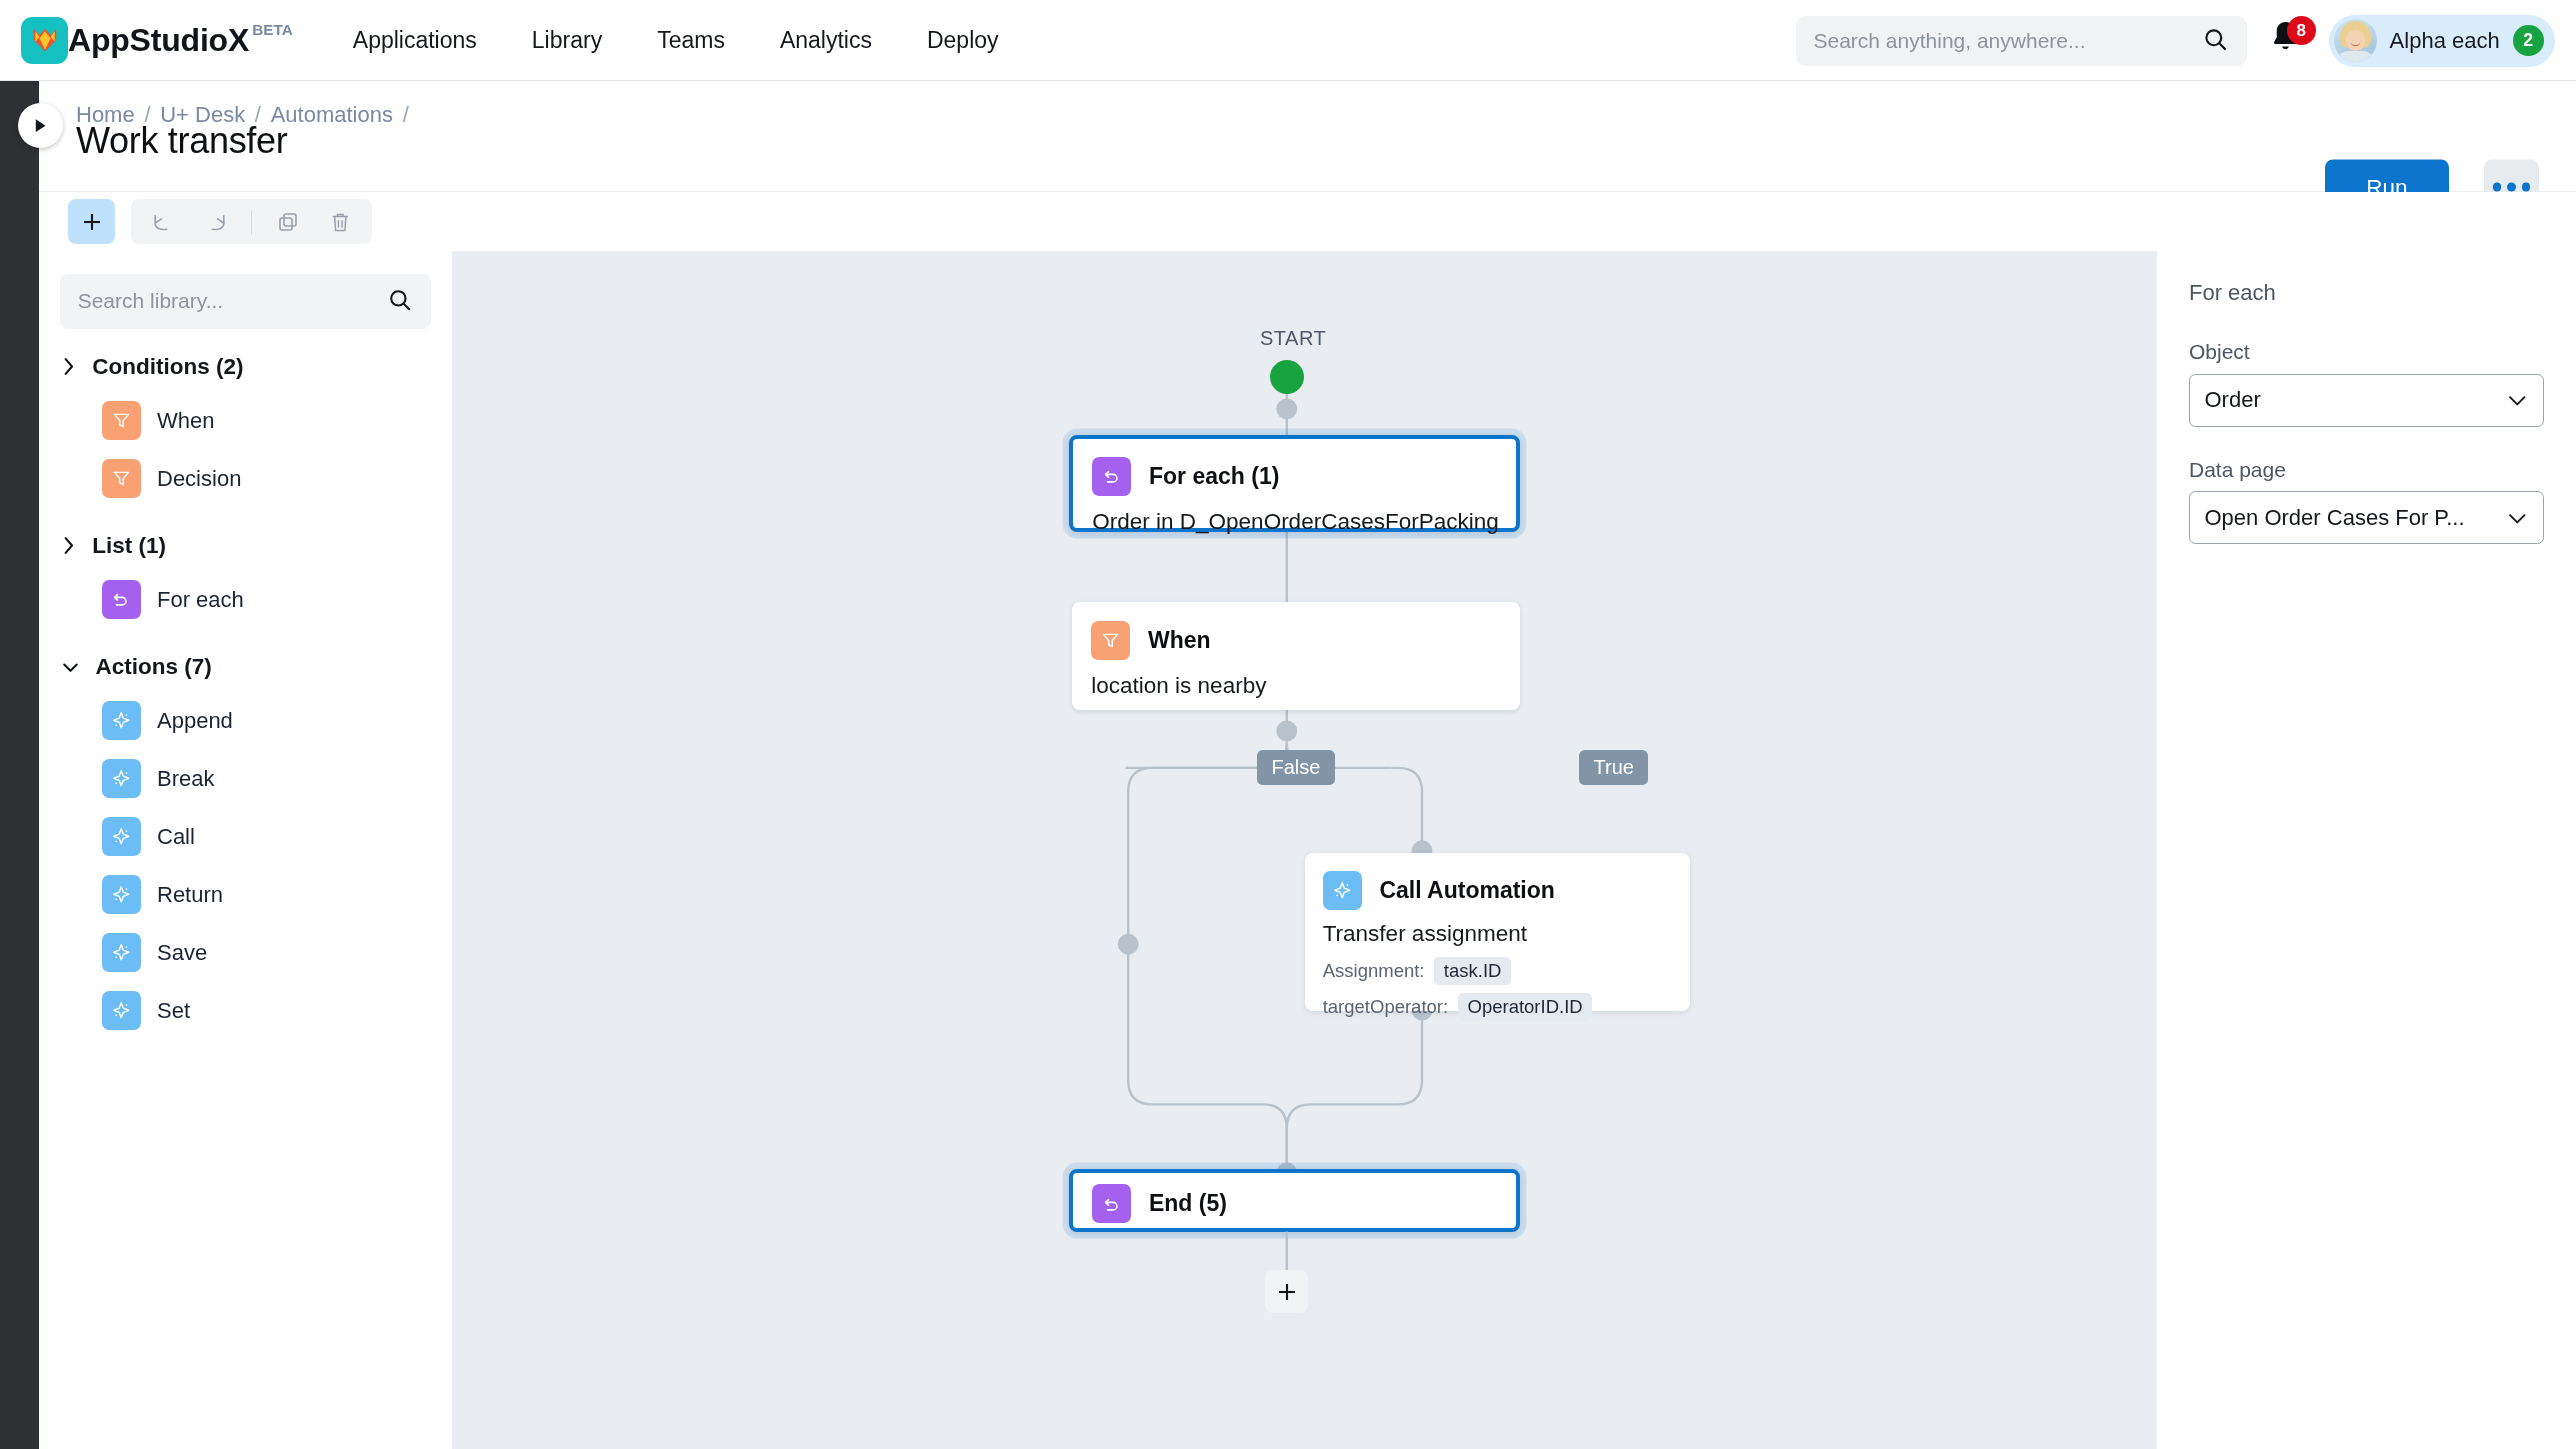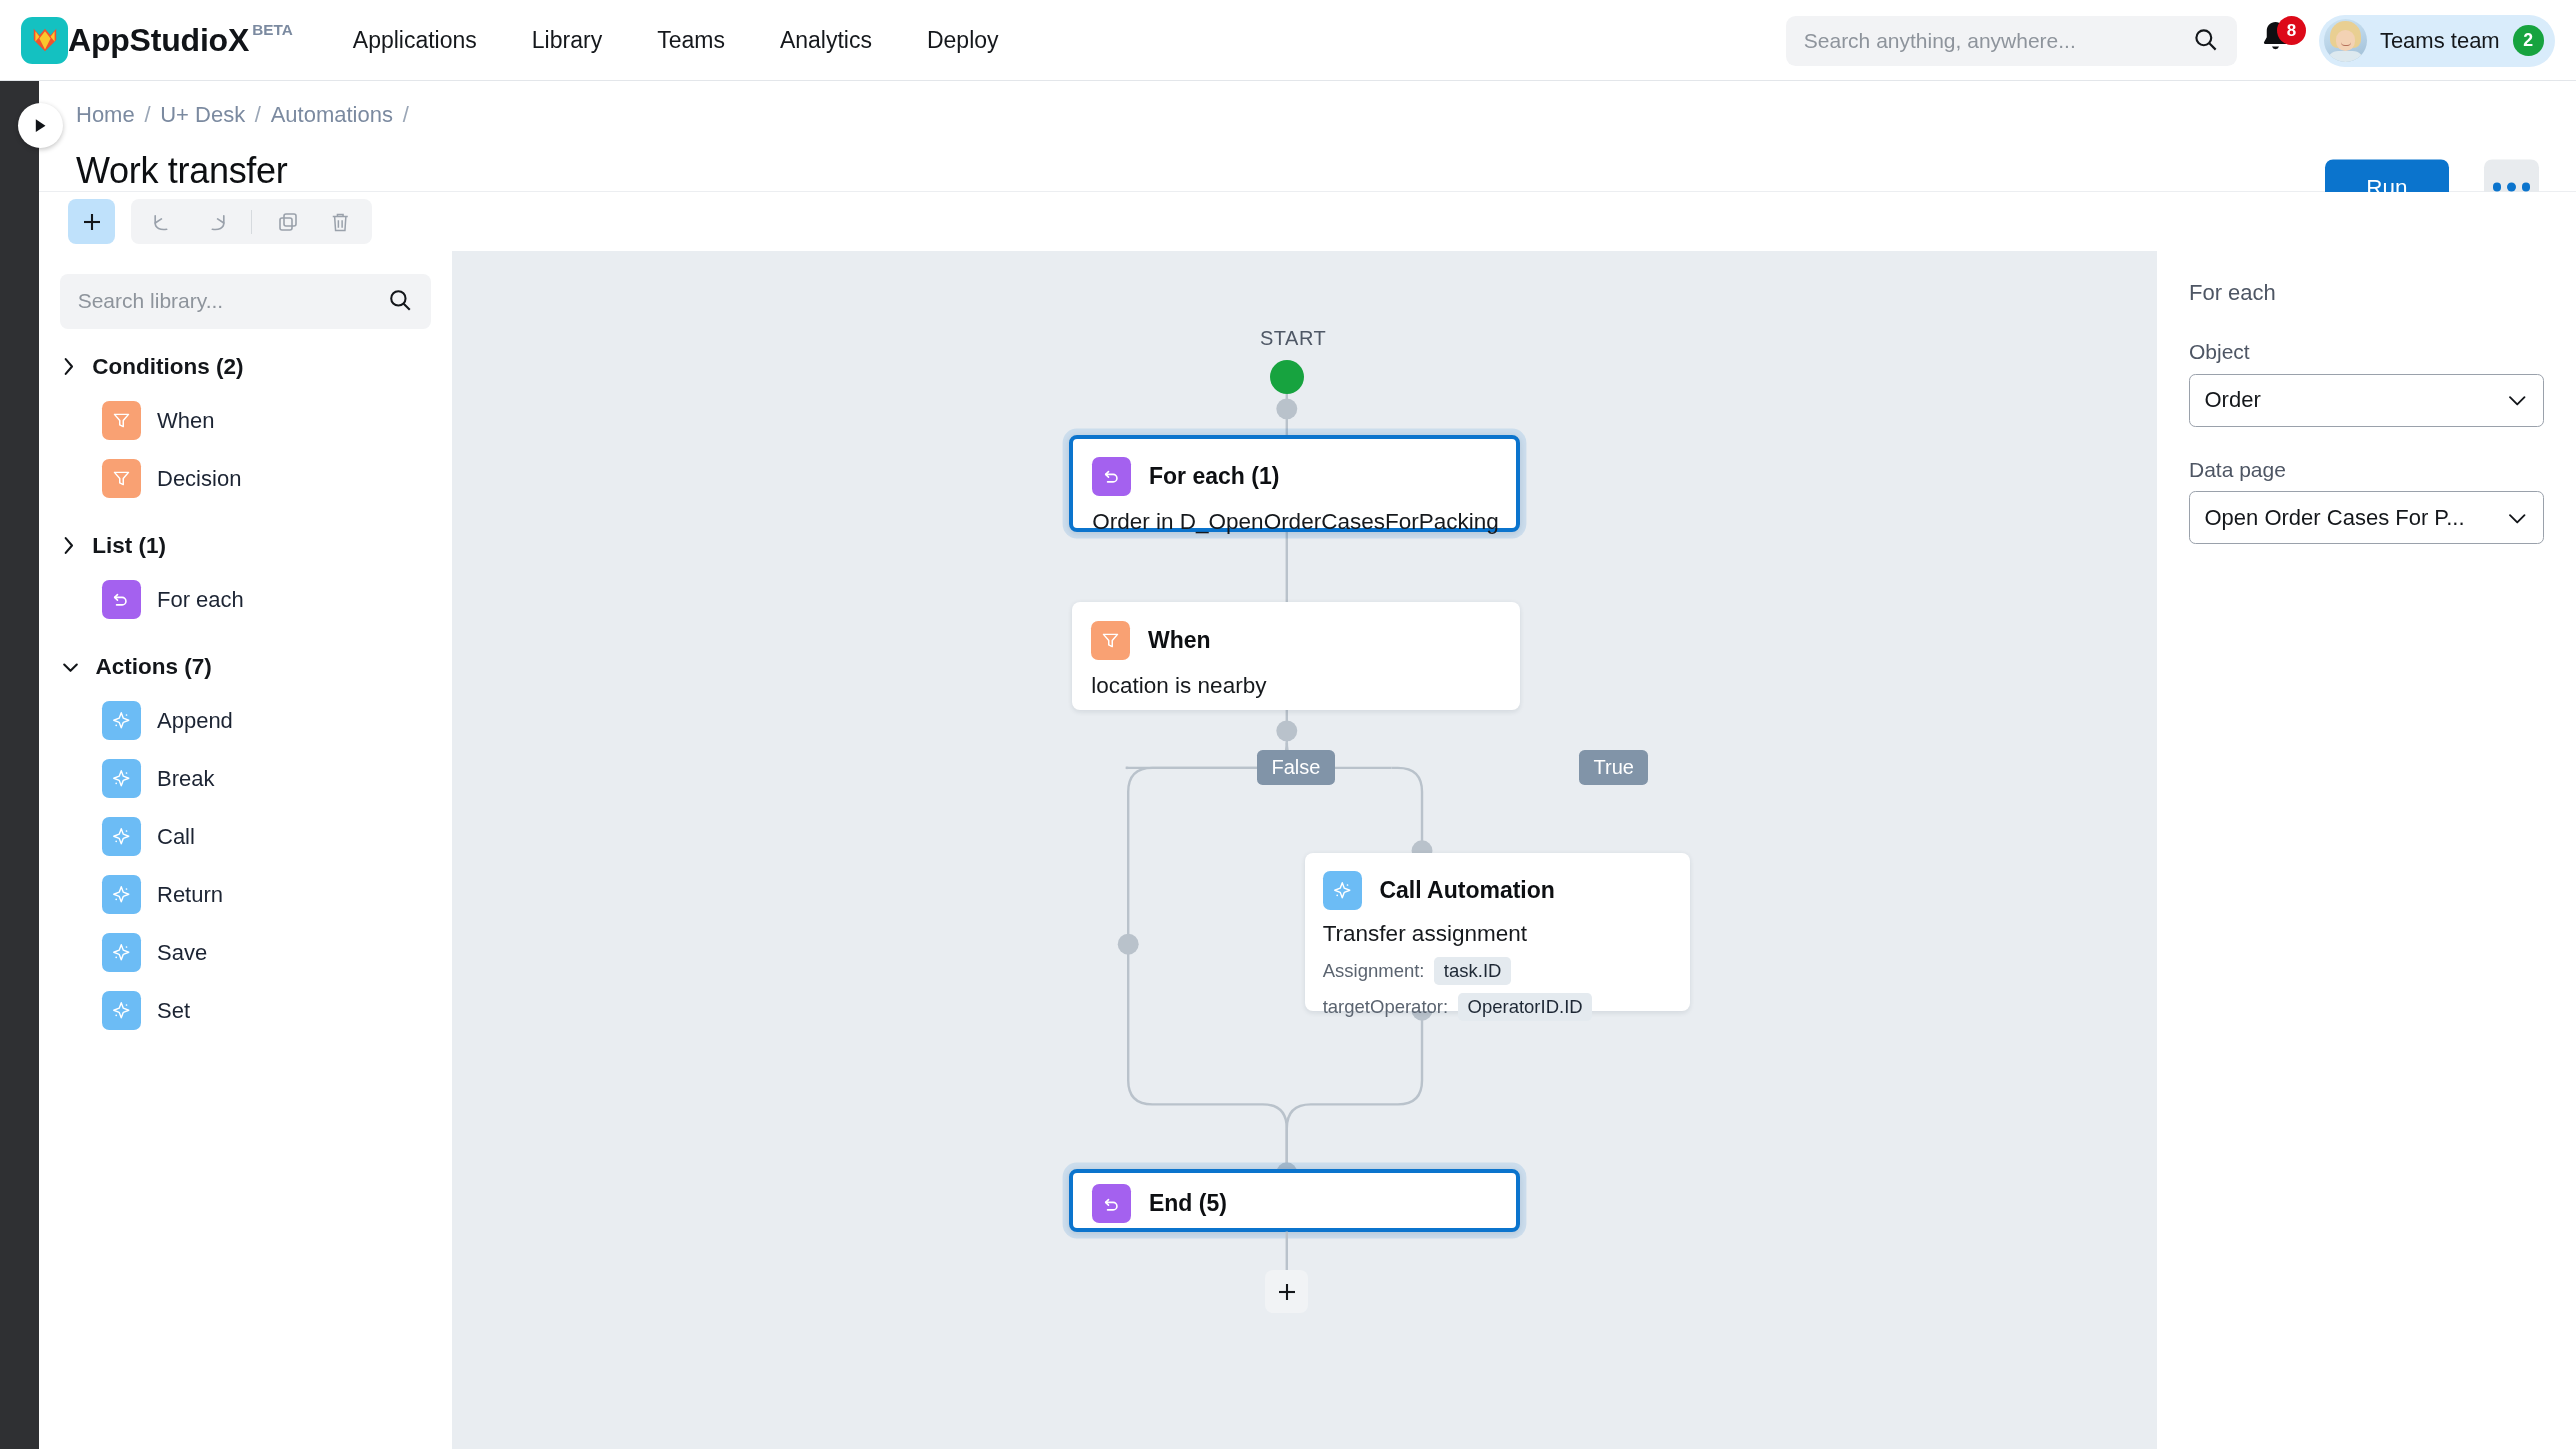--- a/index.html
+++ b/index.html
@@ -103,21 +103,21 @@
     position: absolute; left: 39px; top: 81px; width: 2537px; height: 111px;
     background: #ffffff; border-bottom: 1.6px solid #eceef1;
   }
   .crumbs {
     position: absolute; left: 37px; top: 21px;
     font-size: 22px; color: #7b8aa0; display: flex; gap: 9.7px;
   }
   .crumbs a { color: #7b8aa0; text-decoration: none; }
   .crumbs .sep { color: #9aa6b6; }
   .page-title {
-    position: absolute; left: 37px; top: 69px;
+    position: absolute; left: 37px; top: 39px;
     font-size: 36px; font-weight: 400; color: #0d0f12; letter-spacing: -0.3px;
   }
   .run-btn {
     position: absolute; right: 127px; top: 106px; transform: translateY(-50%);
     width: 124px; height: 55px; border-radius: 8px; background: #0b74cd;
     color: #fff; font-size: 22.5px; border: none; cursor: pointer;
     font-family: inherit;
   }
   .more-btn {
     position: absolute; right: 37px; top: 106px; transform: translateY(-50%);
@@ -277,21 +277,21 @@
         <span class="bell-badge">8</span>
       </div>
 
       <div class="team-chip">
         <div class="avatar">
           <div class="hair"></div>
             <div class="face"></div>
             <div class="smile"></div>
             <div class="body"></div>
         </div>
-        <span class="team-name">Teams team</span>
+        <span class="team-name">Alpha each</span>
         <span class="team-count">2</span>
       </div>
     </div>
   </div>
 
   <div class="rail"></div>
   <div class="rail-toggle">
     <svg width="17.7" height="19.3" viewBox="0 0 22 24">
       <path d="M6 4 L18 12 L6 20 Z" fill="#111418"></path>
     </svg>

